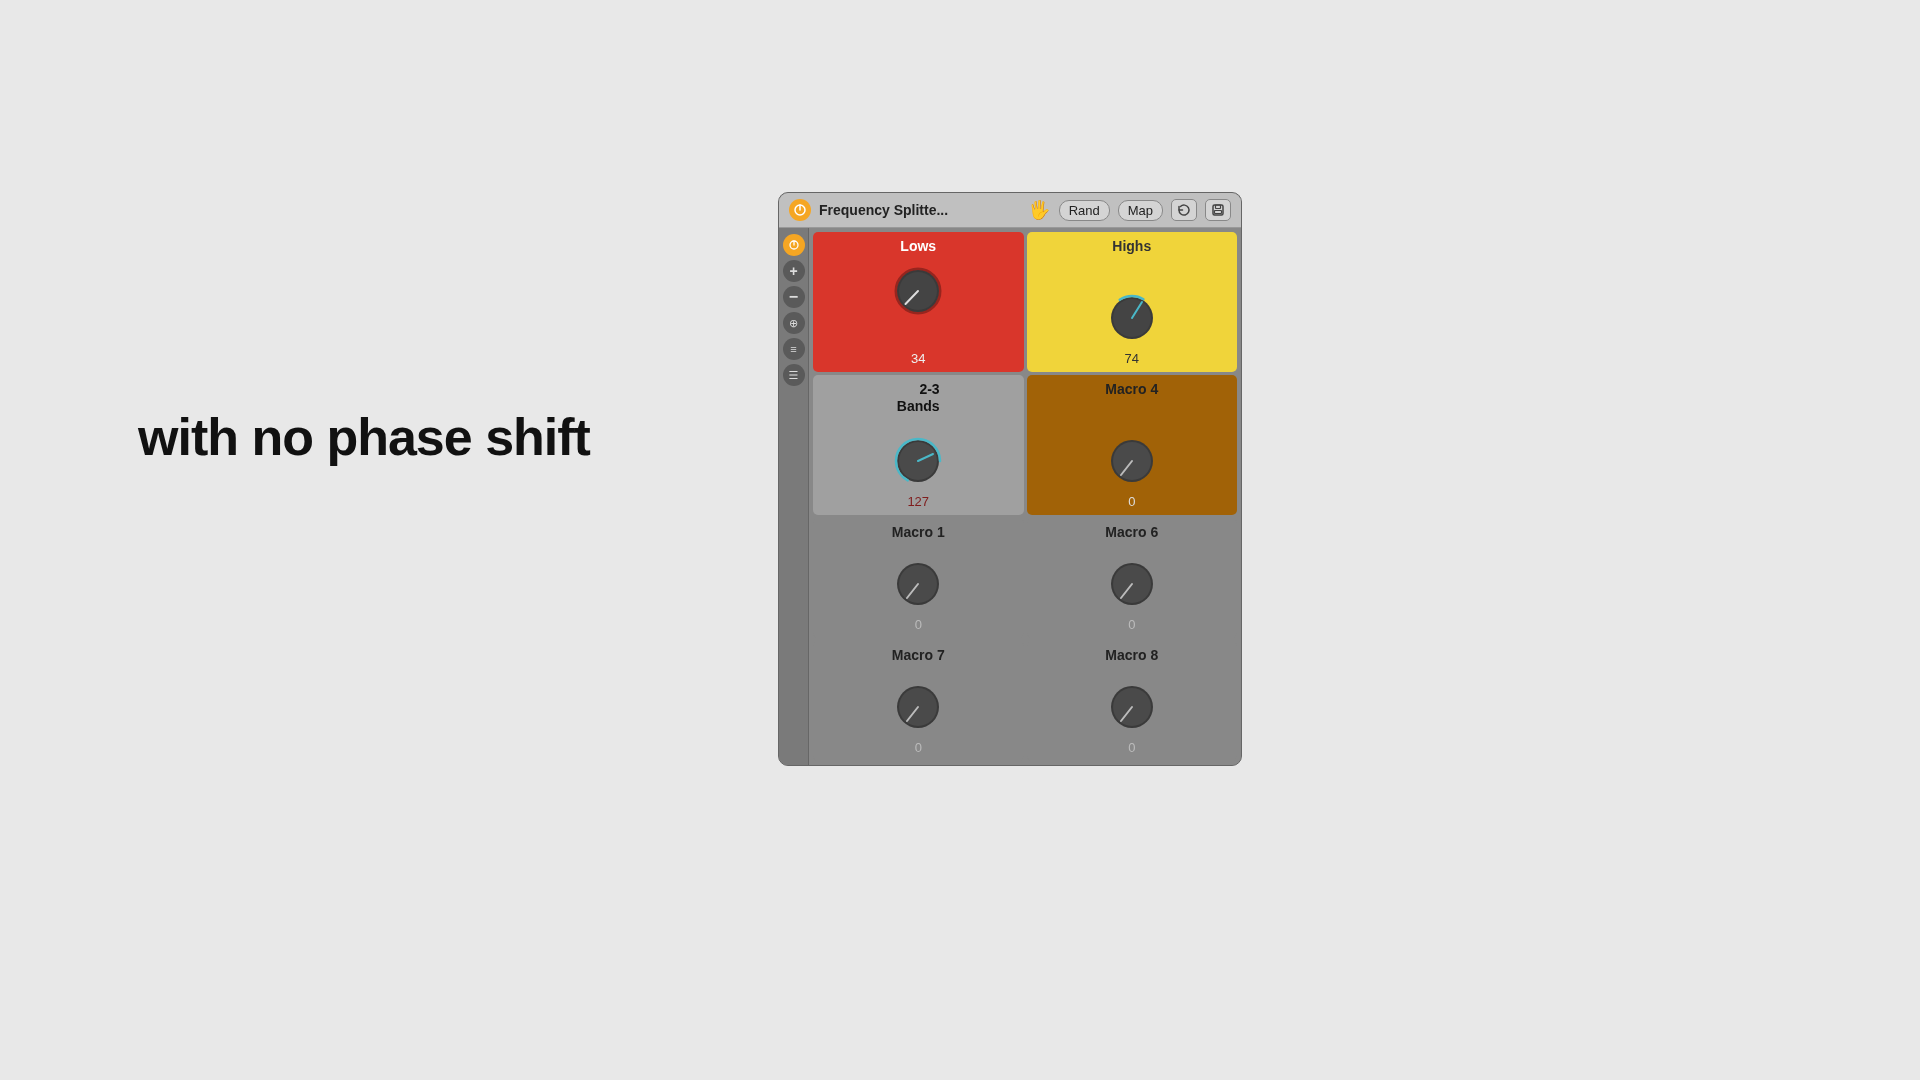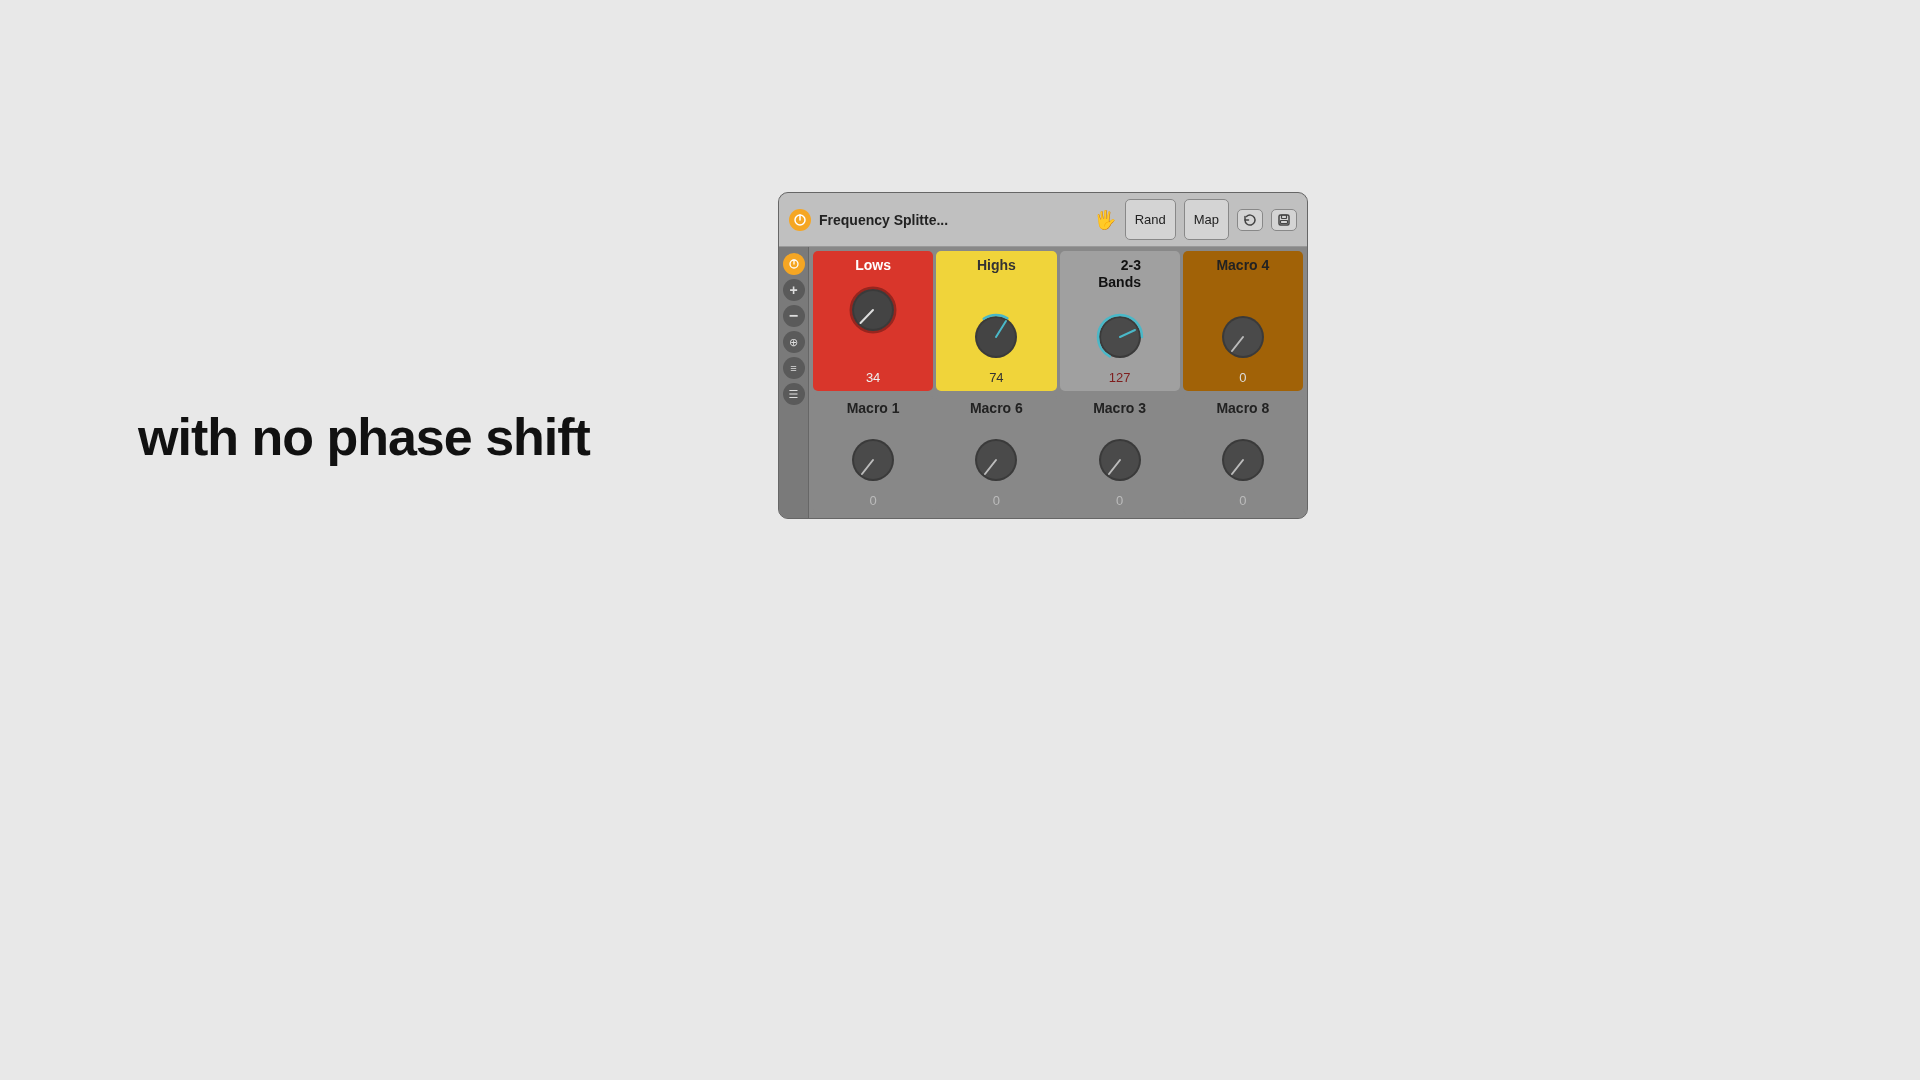--- a/index.html
+++ b/index.html
@@ -24,21 +24,21 @@
       color: #111;
       line-height: 1.25;
       letter-spacing: -1px;
     }
 
     
     .device-panel {
       position: absolute;
       left: 778px;
       top: 192px;
-      width: 530px;
+      width: 464px;
       background: #888;
       border-radius: 10px;
       border: 1.5px solid #666;
       overflow: hidden;
     }
 
     
     .title-bar {
       display: flex;
       align-items: center;
@@ -61,22 +61,22 @@
       font-weight: 600;
       color: #222;
       flex: 1;
     }
     .hand-icon {
       font-size: 18px;
     }
     .title-btn {
       border: 1.5px solid #888;
       background: #d4d4d4;
-      border-radius: 5px;
-      padding: 12px 9px;
+      border-radius: 10px;
+      padding: 2px 9px;
       font-size: 13px;
       font-weight: 500;
       color: #222;
       cursor: pointer;
     }
     .title-btn-icon {
       width: 26px;
       height: 22px;
       border: 1.5px solid #888;
       background: #d4d4d4;
@@ -113,21 +113,21 @@
       font-size: 11px;
     }
     .sidebar-icon.orange {
       background: #f5a623;
     }
 
     
     .macros-grid {
       flex: 1;
       display: grid;
-      grid-template-columns: repeat(4, 1fr);
+      grid-template-columns: repeat(2, 1fr);
       grid-template-rows: auto auto;
       gap: 0;
       padding: 4px;
       background: #888;
       gap: 3px;
     }
 
     .macro-cell {
       background: #a16207;
       border-radius: 5px;
@@ -344,21 +344,21 @@
               <circle cx="29" cy="29" r="21" fill="#3a3a3a"></circle>
               <circle cx="29" cy="29" r="19" fill="#4a4a4a"></circle>
               <line x1="29" y1="29" x2="18" y2="43" stroke="#bbb" stroke-width="2" stroke-linecap="round"></line>
             </svg>
           </div>
           <div class="knob-value">0</div>
         </div>
       </div>
 
       <div class="macro-cell bottom">
-        <div class="macro-label">Macro 3</div>
+        <div class="macro-label">Macro 7</div>
         <div class="knob-container">
           <div class="knob">
             <svg viewBox="0 0 58 58">
               <circle cx="29" cy="29" r="21" fill="#3a3a3a"></circle>
               <circle cx="29" cy="29" r="19" fill="#4a4a4a"></circle>
               <line x1="29" y1="29" x2="18" y2="43" stroke="#bbb" stroke-width="2" stroke-linecap="round"></line>
             </svg>
           </div>
           <div class="knob-value">0</div>
         </div>

